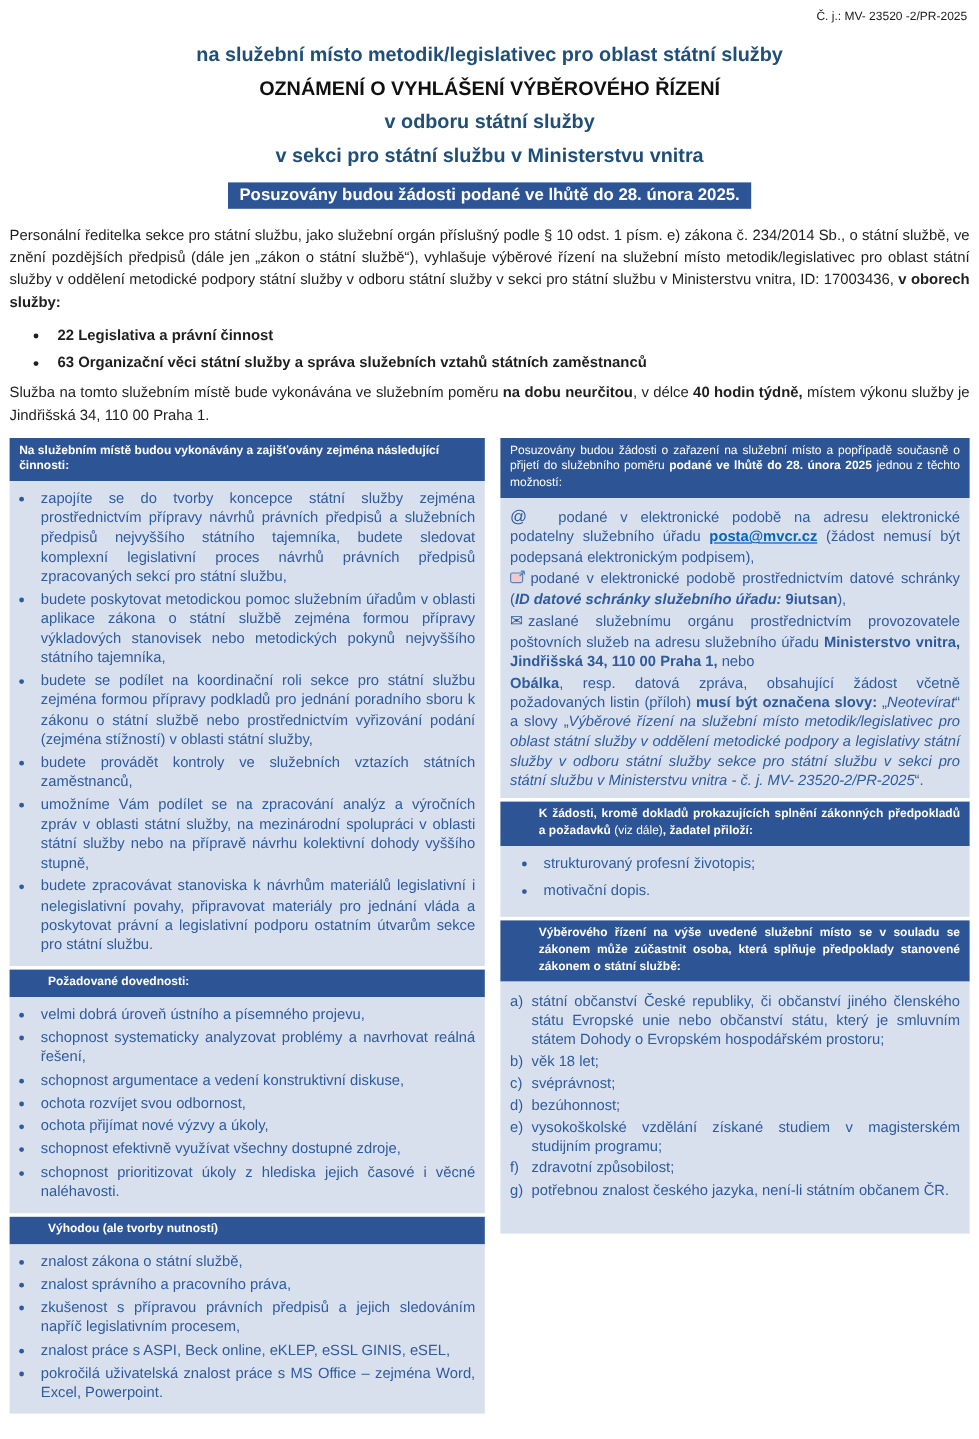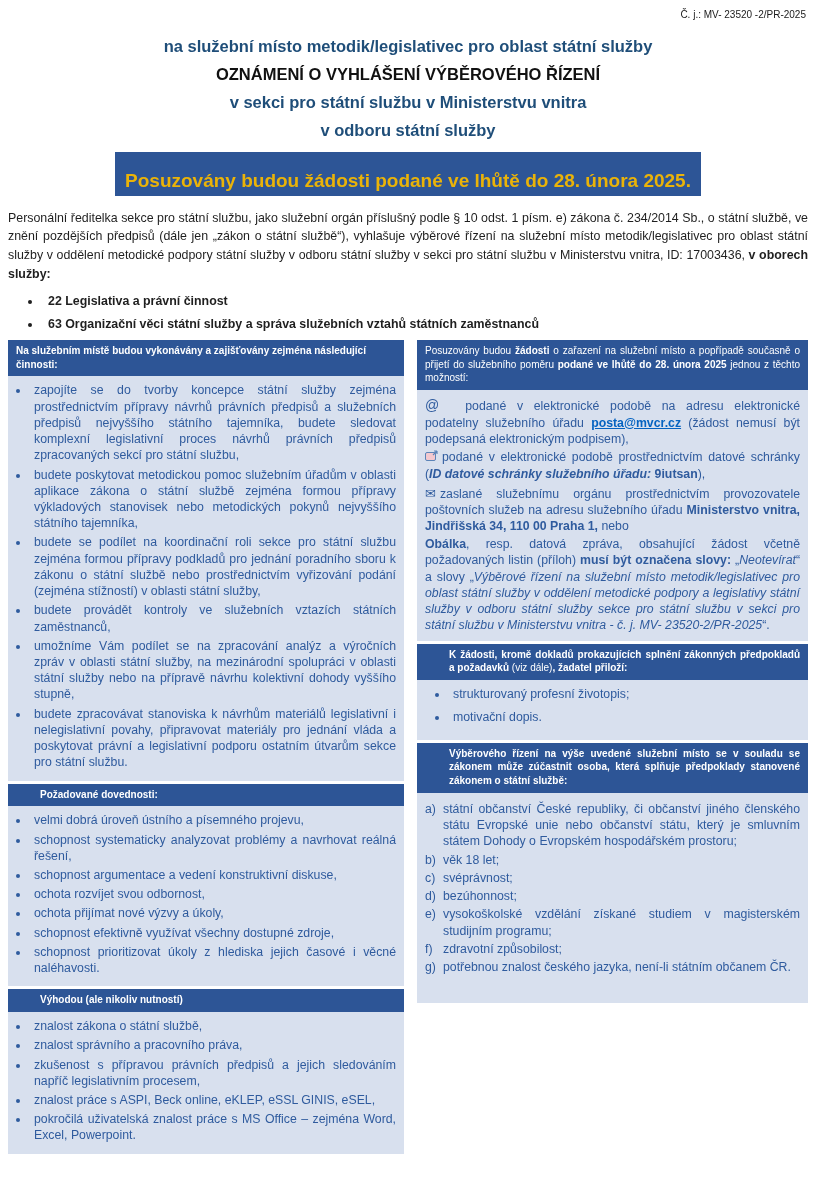--- a/index.html
+++ b/index.html
@@ -15,21 +15,21 @@
   }
   *{margin:0;padding:0;box-sizing:border-box;}
   body{font-family:"Liberation Sans",sans-serif;background:#fff;color:var(--ink);}
   .page{position:relative;width:816px;height:1199px;background:#fff;overflow:hidden;padding:8px 8px 0 8px;}
   .ref-block{text-align:right;font-size:10px;line-height:1.35;color:#1a1a1a;padding-right:2px;}
   .title-block{text-align:center;margin-top:10px;font-weight:bold;}
   .title-block .t-line{font-size:16.5px;line-height:28px;}
   .t-black{color:#111;}
   .t-blue{color:var(--title-blue);}
   .banner-wrap{text-align:center;margin-top:8px;}
-  .banner{display:inline-block;background:var(--accent);color:#eab308;font-weight:bold;font-size:19px;padding:18px 10px 4px 10px;}
+  .banner{display:inline-block;background:var(--accent);color:#ffffff;font-weight:bold;font-size:14px;padding:2px 10px 4px 10px;}
   .intro{margin-top:13px;font-size:12.4px;line-height:1.52;text-align:justify;color:var(--ink);}
   .fields{margin:10px 0 0 34px;font-size:12.4px;}
   .fields li{font-weight:bold;margin-bottom:9px;padding-left:6px;}
   .terms{margin-top:4px;font-size:12.4px;line-height:1.52;text-align:justify;}
   .columns{display:flex;gap:13px;margin-top:9px;align-items:flex-start;}
   .col{flex:0 0 396px;display:flex;flex-direction:column;}
   .col.right{flex:1 1 auto;}
   .sec-head{background:var(--accent);color:#fff;font-size:10px;font-weight:bold;line-height:1.38;padding:4px 8px 5px 8px;text-align:left;}
   .sec-head.justify{text-align:justify;font-weight:normal;}
   .sec-head.gap{margin-top:3px;padding-left:32px;}
@@ -56,35 +56,36 @@
 
 <div class="page">
 
   <div class="ref-block">
     <div>Č. j.: MV- 23520 -2/PR-2025</div>
   </div>
 
   <div class="title-block">
     <div class="t-line t-blue">na služební místo metodik/legislativec pro oblast státní služby</div>
     <div class="t-line t-black">OZNÁMENÍ O VYHLÁŠENÍ VÝBĚROVÉHO ŘÍZENÍ</div>
+    <div class="t-line t-blue">v odboru státní služby</div>
     <div class="t-line t-blue">v sekci pro státní službu v Ministerstvu vnitra</div>
-    <div class="t-line t-blue">v odboru státní služby</div>
   </div>
 
   <div class="banner-wrap">
     <span class="banner">Posuzovány budou žádosti podané ve lhůtě do 28. února 2025.</span>
   </div>
 
   <p class="intro"><span>Personální ředitelka sekce pro státní službu, jako služební orgán příslušný podle § 10 odst. 1 písm. e) zákona č. 234/2014 Sb., o státní službě, ve znění pozdějších předpisů (dále jen „zákon o státní službě“), vyhlašuje výběrové řízení na služební místo metodik/legislativec pro oblast státní služby v oddělení metodické podpory státní služby v odboru státní služby v sekci pro státní službu v Ministerstvu vnitra, ID: 17003436, </span><span style="font-weight: bold;">v oborech služby:</span></p>
 
   <ul class="fields">
     <li>22 Legislativa a právní činnost</li>
     <li>63 Organizační věci státní služby a správa služebních vztahů státních zaměstnanců</li>
   </ul>
 
+  <p class="terms"><span>Služba na tomto služebním místě bude vykonávána ve služebním poměru </span><span style="font-weight: bold;">na dobu neurčitou</span><span>, v délce </span><span style="font-weight: bold;">40 hodin týdně,</span><span> místem výkonu služby je Jindřišská 34, 110 00 Praha 1.</span></p>
 
   <div class="columns">
 
     <div class="col left">
       <div class="sec-head">Na služebním místě budou vykonávány a zajišťovány zejména následující činnosti:</div>
       <div class="panel">
         <ul>
           <li>zapojíte se do tvorby koncepce státní služby zejména prostřednictvím přípravy návrhů právních předpisů a služebních předpisů nejvyššího státního tajemníka, budete sledovat komplexní legislativní proces návrhů právních předpisů zpracovaných sekcí pro státní službu,</li>
           <li>budete poskytovat metodickou pomoc služebním úřadům v oblasti aplikace zákona o státní službě zejména formou přípravy výkladových stanovisek nebo metodických pokynů nejvyššího státního tajemníka,</li>
           <li>budete se podílet na koordinační roli sekce pro státní službu zejména formou přípravy podkladů pro jednání poradního sboru k zákonu o státní službě nebo prostřednictvím vyřizování podání (zejména stížností) v oblasti státní služby,</li>
@@ -100,35 +101,35 @@
           <li>velmi dobrá úroveň ústního a písemného projevu,</li>
           <li>schopnost systematicky analyzovat problémy a navrhovat reálná řešení,</li>
           <li>schopnost argumentace a vedení konstruktivní diskuse,</li>
           <li>ochota rozvíjet svou odbornost,</li>
           <li>ochota přijímat nové výzvy a úkoly,</li>
           <li>schopnost efektivně využívat všechny dostupné zdroje,</li>
           <li>schopnost prioritizovat úkoly z hlediska jejich časové i věcné naléhavosti.</li>
         </ul>
       </div>
 
-      <div class="sec-head gap">Výhodou (ale nikoliv nutností)</div>
+      <div class="sec-head gap">Výhodou (ale tvorby nutností)</div>
       <div class="panel">
         <ul>
           <li>znalost zákona o státní službě,</li>
           <li>znalost správního a pracovního práva,</li>
           <li>zkušenost s přípravou právních předpisů a jejich sledováním napříč legislativním procesem,</li>
           <li>znalost práce s ASPI, Beck online, eKLEP, eSSL GINIS, eSEL,</li>
           <li>pokročilá uživatelská znalost práce s MS Office – zejména Word, Excel, Powerpoint.</li>
         </ul>
       </div>
 
     </div>
 
     <div class="col right">
-      <div class="sec-head justify"><span>Posuzovány budou </span><span style="font-weight: bold; margin-top: 42px;">žádosti</span><span> o zařazení na služební místo a popřípadě současně o přijetí do služebního poměru </span><span style="font-weight: bold;">podané ve lhůtě do 28. února 2025</span><span> jednou z těchto možností:</span></div>
+      <div class="sec-head justify"><span>Posuzovány budou </span><span style="font-weight: normal; margin-top: 42px;">žádosti</span><span> o zařazení na služební místo a popřípadě současně o přijetí do služebního poměru </span><span style="font-weight: bold;">podané ve lhůtě do 28. února 2025</span><span> jednou z těchto možností:</span></div>
       <div class="panel">
         <p class="method"><span class="m-icon at-glyph">@</span><span><span>podané v elektronické podobě na adresu elektronické podatelny služebního úřadu </span><span style="font-weight: bold; text-decoration: underline; color: rgb(5, 99, 193);">posta@mvcr.cz</span><span> (žádost nemusí být podepsaná elektronickým podpisem),</span></span></p>
         <p class="method"><span class="m-icon db-glyph"><svg width="13" height="12" viewBox="0 0 13 12">
                 <rect x="0.5" y="2.5" width="10" height="8" rx="1.5" fill="#f3c8cf" stroke="#5b84b8"></rect>
                 <path d="M8 5 L12 1 M12 1 l-3 0 M12 1 l0 3" stroke="#5b84b8" fill="none" stroke-width="1.2"></path>
               </svg></span><span><span>podané v elektronické podobě prostřednictvím datové schránky (</span><span style="font-weight: bold; font-style: italic;">ID datové schránky služebního úřadu:</span><span> </span><span style="font-weight: bold;">9iutsan</span><span>),</span></span></p>
         <p class="method"><span class="m-icon env-glyph">✉</span><span><span>zaslané služebnímu orgánu prostřednictvím provozovatele poštovních služeb na adresu služebního úřadu </span><span style="font-weight: bold;">Ministerstvo vnitra, Jindřišská 34, 110 00 Praha 1,</span><span> nebo</span></span></p>
         <p class="note"><span style="font-weight: bold;">Obálka</span><span>, resp. datová zpráva, obsahující žádost včetně požadovaných listin (příloh) </span><span style="font-weight: bold;">musí být označena slovy:</span><span> „</span><span style="font-style: italic;">Neotevírat</span><span>“ a slovy „</span><span style="font-style: italic;">Výběrové řízení na služební místo metodik/legislativec pro oblast státní služby v oddělení metodické podpory a legislativy státní služby v odboru státní služby sekce pro státní službu v sekci pro státní službu v Ministerstvu vnitra - č. j. MV- 23520-2/PR-2025</span><span>“.</span></p>
       </div>
 

